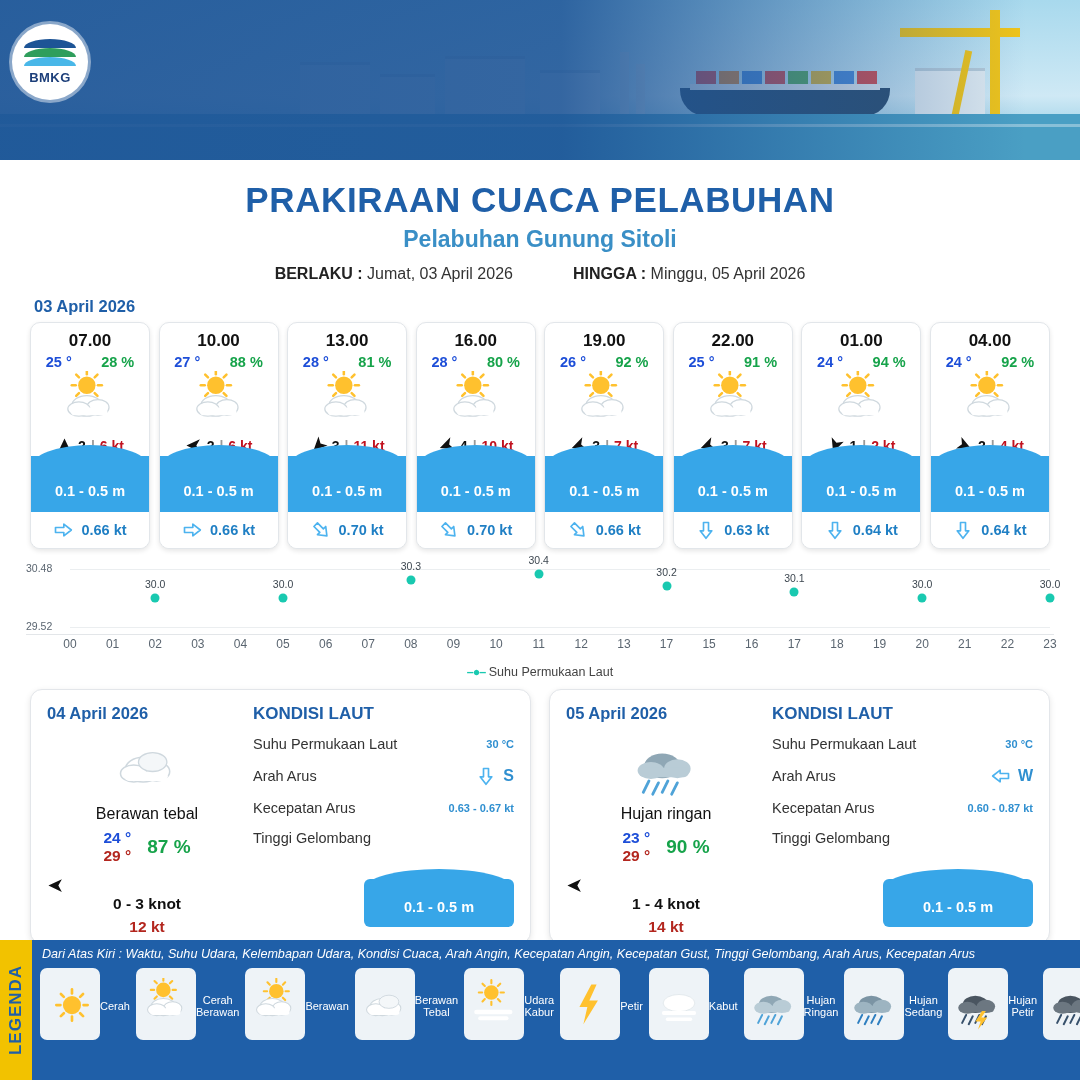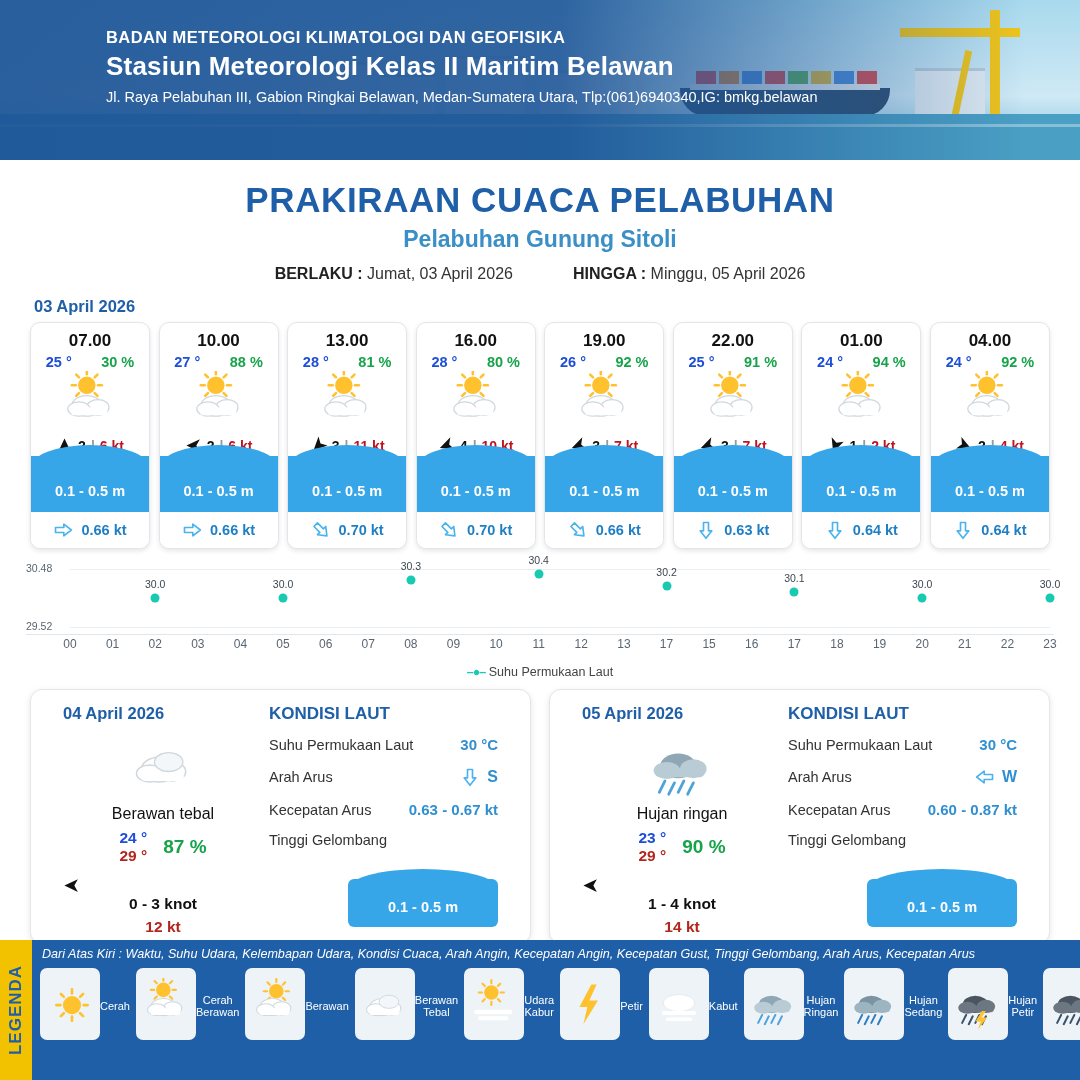--- a/index.html
+++ b/index.html
@@ -122,39 +122,39 @@
   .ptlab { position:absolute; font-size:10.5px; color:#3d4750; transform:translate(-50%,0); }
   .xaxis { position:relative; height:18px; margin-left:44px; margin-right:4px; }
   .xt { position:absolute; font-size:12px; color:#5a6570; transform:translateX(-50%); top:2px; }
   .legend-chart { text-align:center; font-size:12.5px; color:#444; margin-top:6px; }
   .legend-chart .dash { color:#19c9b0; font-weight:bold; letter-spacing:-1px;}
 
   
   .panels { display:flex; gap:18px; padding:0 30px; margin-top:10px; }
   .panel {
     flex:1; background:#fff; border:1px solid #e3e6ea; border-radius:12px;
-    box-shadow:0 2px 6px rgba(0,0,0,.10); height:255px; position:relative; padding:14px 32px;
+    box-shadow:0 2px 6px rgba(0,0,0,.10); height:255px; position:relative; padding:14px 16px;
     display:flex;
   }
   .p-left { width:200px; position:relative; }
   .p-date { color:#1f5fa8; font-size:16.5px; font-weight:bold; }
   .p-icon { height:66px; display:flex; align-items:center; justify-content:center; margin-top:10px;}
   .p-cond { text-align:center; font-size:16px; color:#111; margin-top:6px;}
   .p-vals { display:flex; align-items:center; justify-content:center; gap:16px; margin-top:6px;}
   .p-temps div:first-child { color:#1d4ed8; font-size:15.5px; font-weight:bold;}
   .p-temps div:last-child { color:#b3261e; font-size:15.5px; font-weight:bold;}
   .p-hum { color:#16a34a; font-size:19px; font-weight:bold; }
   .p-wind { margin-top:12px; text-align:center; }
   .p-wind .l1 { font-size:15.5px; font-weight:bold; color:#111; }
   .p-wind .l1 .arw { font-size:17px; }
   .p-wind .l2 { font-size:15.5px; font-weight:bold; color:#b3261e; margin-top:4px; }
   .p-right { flex:1; padding-left:6px; position:relative;}
   .p-title { color:#1f5fa8; font-size:17px; font-weight:bold; margin-bottom:12px; }
   .p-row { display:flex; justify-content:space-between; align-items:center; font-size:14.5px; color:#333; margin-bottom:14px;}
-  .p-row .val { color:#2f8fd0; font-weight:bold; font-size:15px; }
+  .p-row .val { color:#2f8fd0; font-weight:bold; font-size:11px; }
   .p-row .dirv { color:#2f8fd0; font-weight:bold; font-size:16px; display:flex; align-items:center; gap:7px;}
   .p-wave {
     position:absolute; right:0; bottom:2px; width:150px; height:48px; background:#37a6e8;
     border-radius:6px; overflow:visible;
   }
   .p-wave:before{
     content:""; position:absolute; top:-10px; left:0; width:100%; height:20px; background:#37a6e8;
     border-radius:50% 50% 0 0 / 100% 100% 0 0;
   }
   .p-wave span { position:absolute; left:0; right:0; bottom:12px; text-align:center; color:#fff; font-weight:bold; font-size:14.5px; }
@@ -218,26 +218,29 @@
 
   <div class="crane">
     <div class="arm"></div>
       <div class="mast"></div>
       <div class="leg1"></div>
   </div>
 
   <div class="hdr-water"></div>
   <div class="hdr-overlay"></div>
 
-
-  <div class="hdr-texts">
-    <div class="hdr-line1">BADAN METEOROLOGI KLIMATOLOGI DAN GEOFISIKA</div>
-    <div class="hdr-line2">Stasiun Meteorologi Kelas II Maritim Belawan</div>
-    <div class="hdr-line3">Jl. Raya Pelabuhan III, Gabion Ringkai Belawan, Medan-Sumatera Utara, Tlp:(061)6940340,IG: bmkg.belawan</div>
+  <div class="logo-wrap">
+    <div class="logo-arc">
+      <span class="a1"></span>
+        <span class="a2"></span>
+        <span class="a3"></span>
+    </div>
+    <div class="logo-text">BMKG</div>
   </div>
+
 </div>
 
 <div class="title-main">PRAKIRAAN CUACA PELABUHAN</div>
 <div class="title-sub">Pelabuhan Gunung Sitoli</div>
 <div class="valid-row">
   <div>
     <b>BERLAKU :</b>
     <span class="valid-val">Jumat, 03 April 2026</span>
   </div>
   <div>
@@ -246,21 +249,21 @@
   </div>
 </div>
 
 <div class="date-label">03 April 2026</div>
 
 <div class="cards" id="cards">
     <div class="card">
     <div class="c-time">07.00</div>
     <div class="c-tr">
       <span class="c-temp">25 °</span>
-      <span class="c-hum">30 %</span>
+      <span class="c-hum">28 %</span>
     </div>
     <div class="c-icon">
         <svg width="72" height="63.36" viewBox="0 0 76 80">
           <g transform="translate(14,-2)">
             <circle cx="20" cy="20" r="11" fill="#FFC12E"></circle>
     <line x1="34" y1="20" x2="39" y2="20" stroke="#FFC12E" stroke-width="3.2" stroke-linecap="round"></line>
             <line x1="29.899494936611667" y1="29.899494936611664" x2="33.435028842544405" y2="33.4350288425444" stroke="#FFC12E" stroke-width="3.2" stroke-linecap="round"></line>
             <line x1="20" y1="34" x2="20" y2="39" stroke="#FFC12E" stroke-width="3.2" stroke-linecap="round"></line>
             <line x1="10.100505063388336" y1="29.899494936611667" x2="6.564971157455599" y2="33.435028842544405" stroke="#FFC12E" stroke-width="3.2" stroke-linecap="round"></line>
             <line x1="6" y1="20" x2="1" y2="20.000000000000004" stroke="#FFC12E" stroke-width="3.2" stroke-linecap="round"></line>

